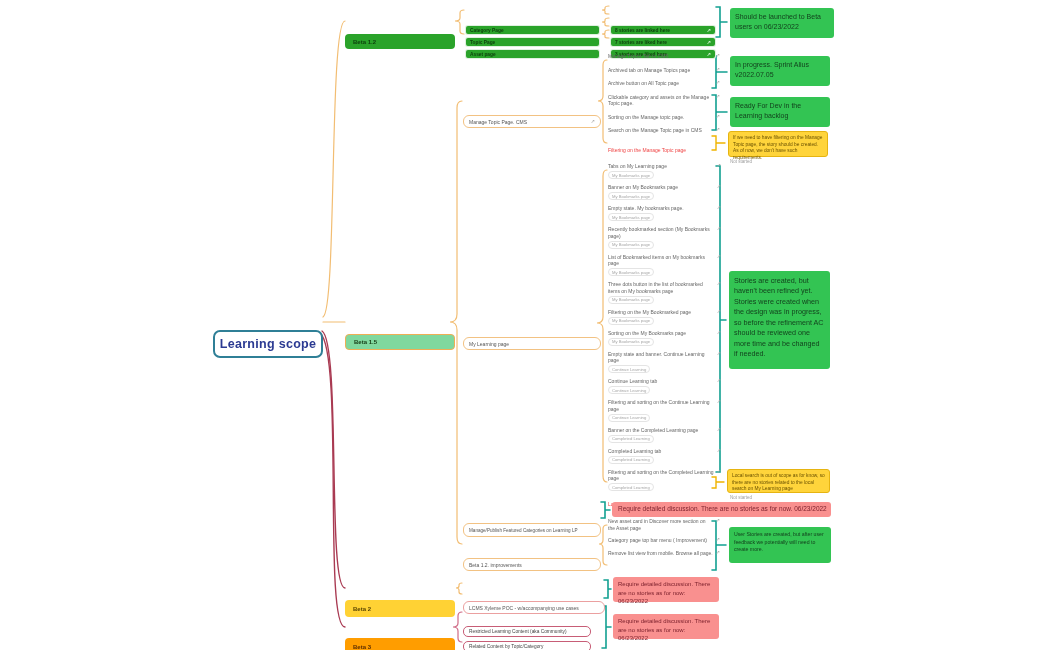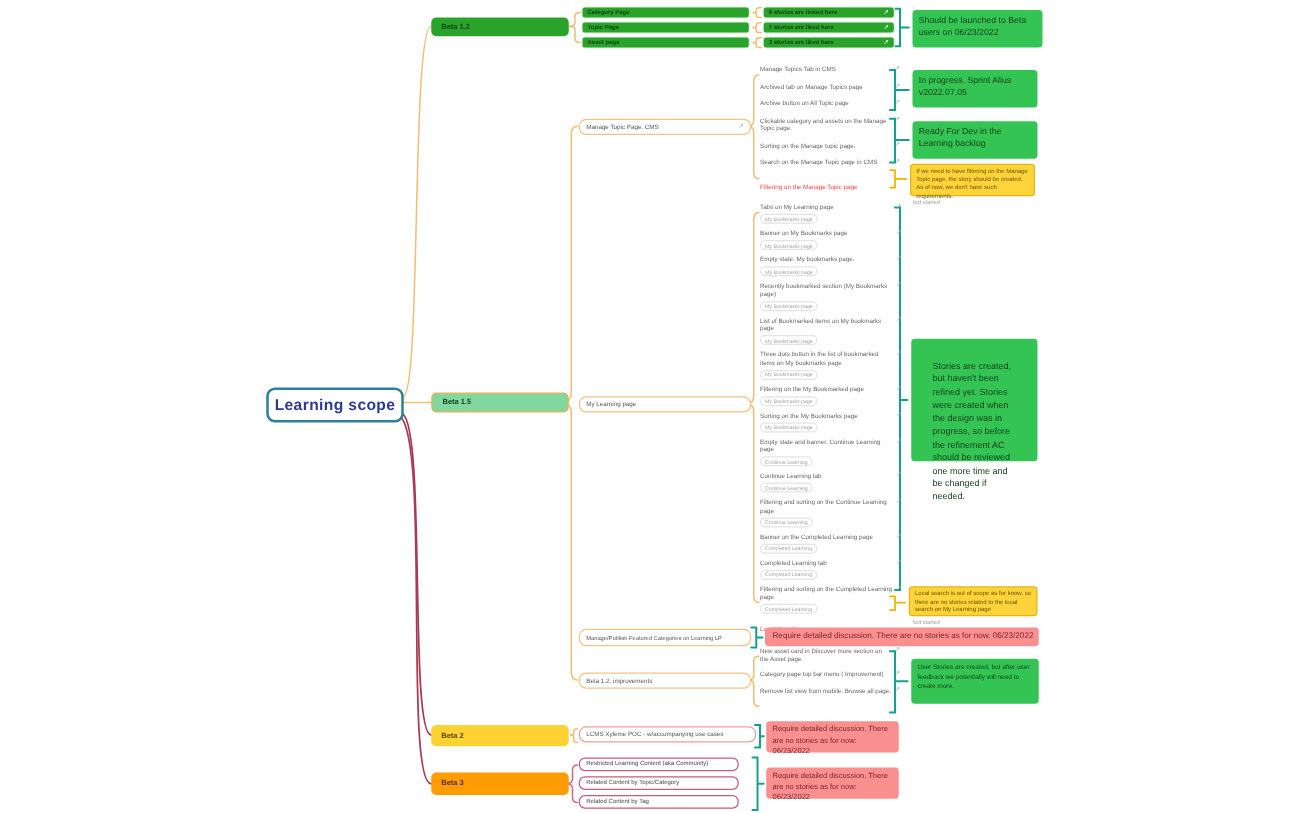--- a/index.html
+++ b/index.html
@@ -1,20 +1,20 @@
 <!DOCTYPE html>
 <html><head>
 <meta charset="utf-8">
 <style>
   html,body{margin:0;padding:0;background:#fff;}
   .canvas{position:relative;width:1050px;height:650px;background:#fff;
           font-family:"Liberation Sans",sans-serif;overflow:hidden;}
   svg.connectors{position:absolute;left:0;top:0;pointer-events:none;}
 
-  .abs{position:absolute;box-sizing:border-box;}
+  .abs{position:absolute;box-sizing:border-box;margin-top:20px;}
 
   
   .root-node{border:2px solid #2f7f96;border-radius:7px;background:#fff;
     display:flex;align-items:center;justify-content:center;
     font-size:12.5px;font-weight:bold;color:#2b3a92;letter-spacing:.3px;}
 
   
   .beta-node{border-radius:4px;display:flex;align-items:center;
     padding-left:8px;font-size:6px;font-weight:bold;}
   .beta12{background:#2aa32a;color:#0d430d;}
@@ -283,21 +283,21 @@
         </div>
       <span class="tag">Completed Learning</span>
       </div>
     <div class="item" style="margin-top:5px;">
         <div class="item-row">
       <span class="item-label red">Local Search</span>
         </div>
       </div>
   </div>
 
-  <div class="note green" style="left:729px;top:271px;width:101px;height:98px;padding:17px;font-size:7.2px;line-height:1.45;">Stories are created, but haven't been refined yet. Stories were created when the design was in progress, so before the refinement AC should be reviewed one more time and be changed if needed.</div>
+  <div class="note green" style="left:729px;top:271px;width:101px;height:98px;padding:5px;font-size:7.2px;line-height:1.45;">Stories are created, but haven't been refined yet. Stories were created when the design was in progress, so before the refinement AC should be reviewed one more time and be changed if needed.</div>
   <div class="note yellow" style="left:727px;top:469px;width:103px;height:24px;padding:3px 4px;font-size:4.8px;line-height:1.4;">Local search is out of scope as for know, so there are no stories related to the local search on My Learning page</div>
   <div class="status-label" style="left:730px;top:495px;">Not started</div>
 
   <div class="abs outline-node" style="left:463px;top:503px;width:138px;height:14px;font-size:4.6px;">
     <span>Manage/Publish Featured Categories on Learning LP</span>
   </div>
   <div class="note pink" style="left:612px;top:502px;width:219px;height:15px;padding:3px 6px;font-size:6.5px;white-space:nowrap;overflow:hidden;">Require detailed discussion. There are no stories as for now. 06/23/2022</div>
 
   <div class="abs outline-node" style="left:463px;top:538px;width:138px;height:13px;">
     <span>Beta 1.2. improvements</span>

